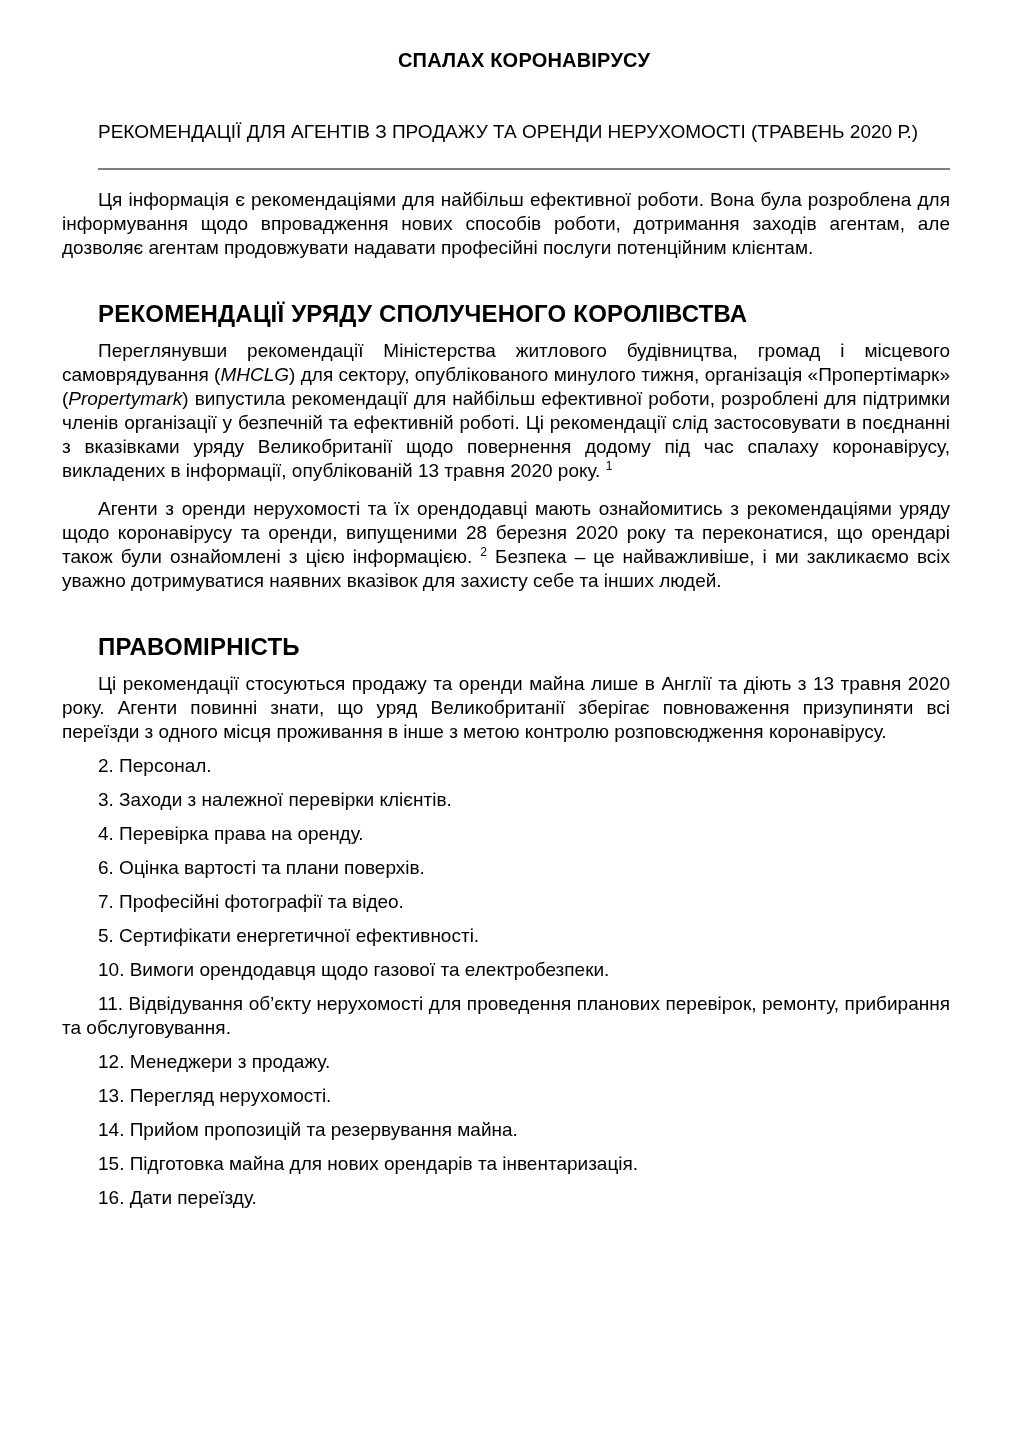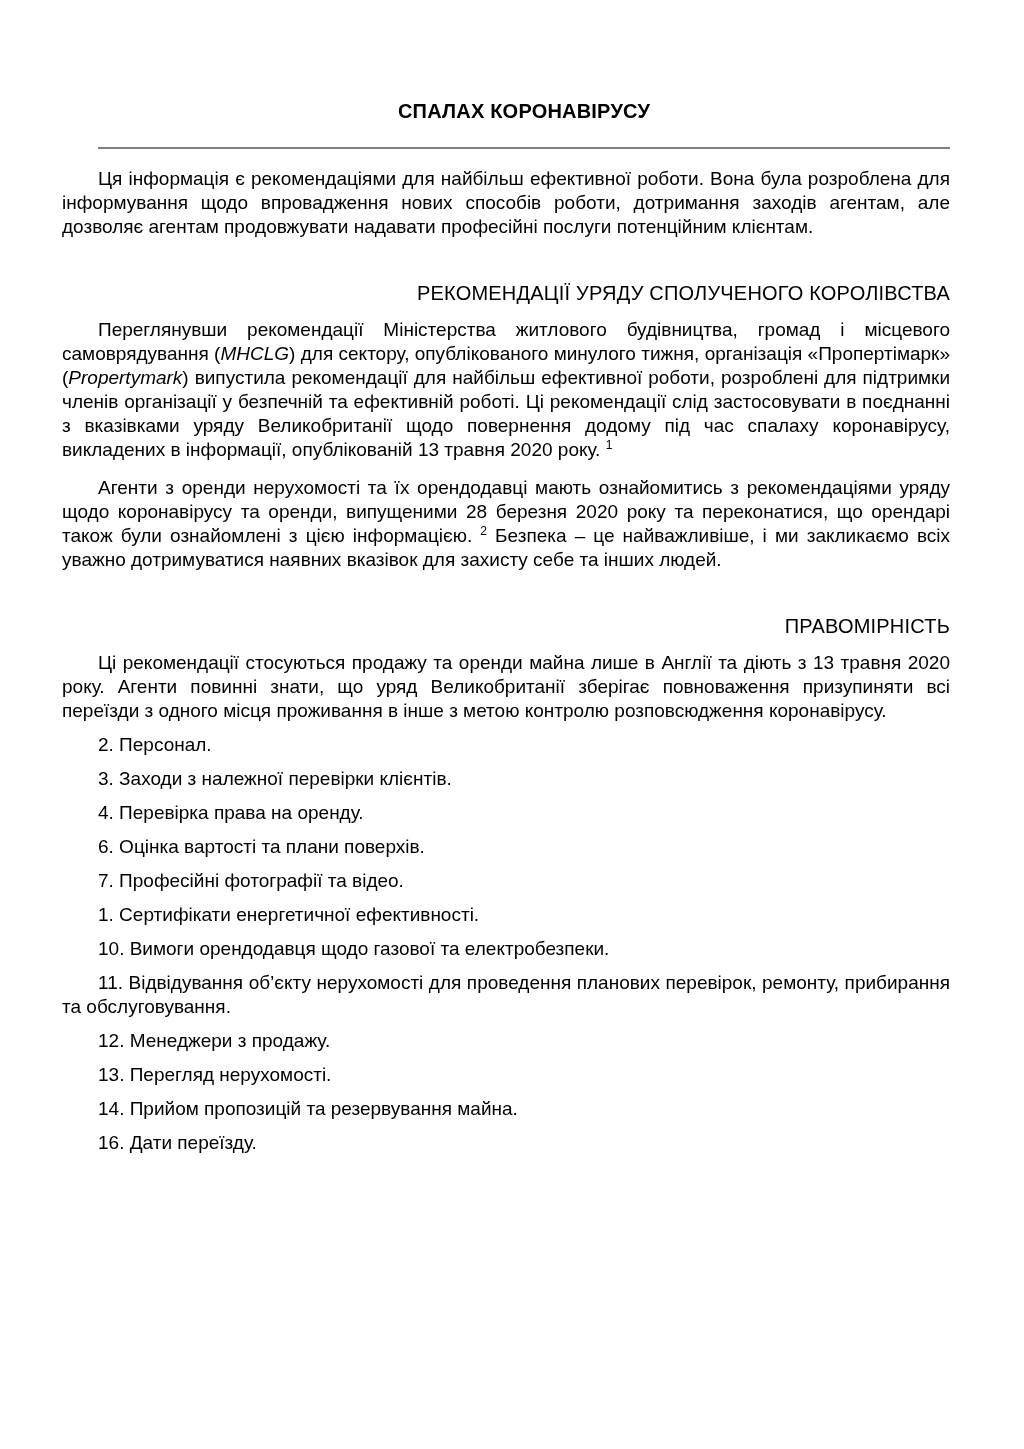--- a/index.html
+++ b/index.html
@@ -10,22 +10,21 @@
   body {
     width: 1024px;
     height: 1449px;
     overflow: hidden;
     color: #000000;
     font-family: "Liberation Sans", sans-serif;
     font-size: 19px;
     line-height: 24px;
   }
   .page {
-    padding: 79px 74px 20px 62px;
-    margin-top: 20px;
+    padding: 48px 74px 20px 62px;
   }
   .title {
     margin: 0 0 0 36px;
     font-size: 20px;
     line-height: 24px;
     font-weight: 700;
     text-align: center;
     letter-spacing: 0.2px;
   }
   .subtitle {
@@ -45,43 +44,43 @@
   }
   .para {
     text-align: justify;
     text-indent: 36px;
   }
   .p-intro   { margin-top: 18px; }
   .p-first   { margin-top: 13px; }
   .p-next    { margin-top: 14px; }
   .section-heading {
     margin: 42px 0 0 36px;
-    font-size: 20px;
+    font-size: 24px;
     line-height: 24px;
-    font-weight: 400;
+    font-weight: 700;
     letter-spacing: 0.2px;
-    text-align: right;
   }
   .scope-intro { margin-top: 11px; }
   .scope-item  { margin-top: 10px; }
   em { font-style: italic; }
   strong { font-weight: 400; }
   sup {
     font-size: 12px;
     line-height: 0;
     vertical-align: super;
   }
 </style>
 </head>
 <body>
 
 <div class="page">
 
   <h1 class="title">СПАЛАХ КОРОНАВІРУСУ</h1>
 
+  <p class="subtitle">РЕКОМЕНДАЦІЇ ДЛЯ АГЕНТІВ З ПРОДАЖУ ТА ОРЕНДИ НЕРУХОМОСТІ (ТРАВЕНЬ 2020 Р.)</p>
 
   <hr class="rule">
 
   <p class="para p-intro">Ця інформація є рекомендаціями для найбільш ефективної роботи. Вона була розроблена для інформування щодо впровадження нових способів роботи, дотримання заходів агентам, але дозволяє агентам продовжувати надавати професійні послуги потенційним клієнтам.</p>
 
   <h2 class="section-heading">РЕКОМЕНДАЦІЇ УРЯДУ СПОЛУЧЕНОГО КОРОЛІВСТВА</h2>
 
   <p class="para p-first"><span>Переглянувши рекомендації Міністерства житлового будівництва, громад і місцевого самоврядування (</span><em>MHCLG</em><span>) для сектору, опублікованого минулого тижня, організація «Пропертімарк» (</span><em>Propertymark</em><span>) випустила рекомендації для найбільш ефективної роботи, розроблені для підтримки членів організації у безпечній та ефективній роботі. Ці рекомендації слід застосовувати в поєднанні з вказівками уряду Великобританії щодо повернення додому під час спалаху коронавірусу, викладених в інформації, опублікованій 13 травня 2020 року. </span><sup>1</sup></p>
 
   <p class="para p-next"><span>Агенти з оренди нерухомості та їх орендодавці мають ознайомитись з рекомендаціями уряду щодо коронавірусу та оренди, випущеними 28 березня 2020 року та переконатися, що орендарі також були ознайомлені з цією інформацією. </span><sup>2</sup><span> Безпека – це найважливіше, і ми закликаємо всіх уважно дотримуватися наявних вказівок для захисту себе та інших людей.</span></p>
@@ -89,21 +88,22 @@
   <h2 class="section-heading">ПРАВОМІРНІСТЬ</h2>
 
   <p class="para p-first"><span>Ці рекомендації стосуються продажу та оренди майна лише в </span><strong>Англії</strong><span> та діють з 13 травня 2020 року. Агенти повинні знати, що уряд Великобританії зберігає повноваження призупиняти всі переїзди з одного місця проживання в інше з метою контролю розповсюдження коронавірусу.</span></p>
 
 
   <p class="para scope-item">2. Персонал.</p>
   <p class="para scope-item">3. Заходи з належної перевірки клієнтів.</p>
   <p class="para scope-item">4. Перевірка права на оренду.</p>
   <p class="para scope-item">6. Оцінка вартості та плани поверхів.</p>
   <p class="para scope-item">7. Професійні фотографії та відео.</p>
-  <p class="para scope-item">1. Сертифікати енергетичної ефективності.</p>
+  <p class="para scope-item">5. Сертифікати енергетичної ефективності.</p>
   <p class="para scope-item">10. Вимоги орендодавця щодо газової та електробезпеки.</p>
   <p class="para scope-item">11. Відвідування об’єкту нерухомості для проведення планових перевірок, ремонту, прибирання та обслуговування.</p>
   <p class="para scope-item">12. Менеджери з продажу.</p>
   <p class="para scope-item">13. Перегляд нерухомості.</p>
   <p class="para scope-item">14. Прийом пропозицій та резервування майна.</p>
+  <p class="para scope-item">15. Підготовка майна для нових орендарів та інвентаризація.</p>
   <p class="para scope-item">16. Дати переїзду.</p>
 
 </div>
 
 </body></html>

